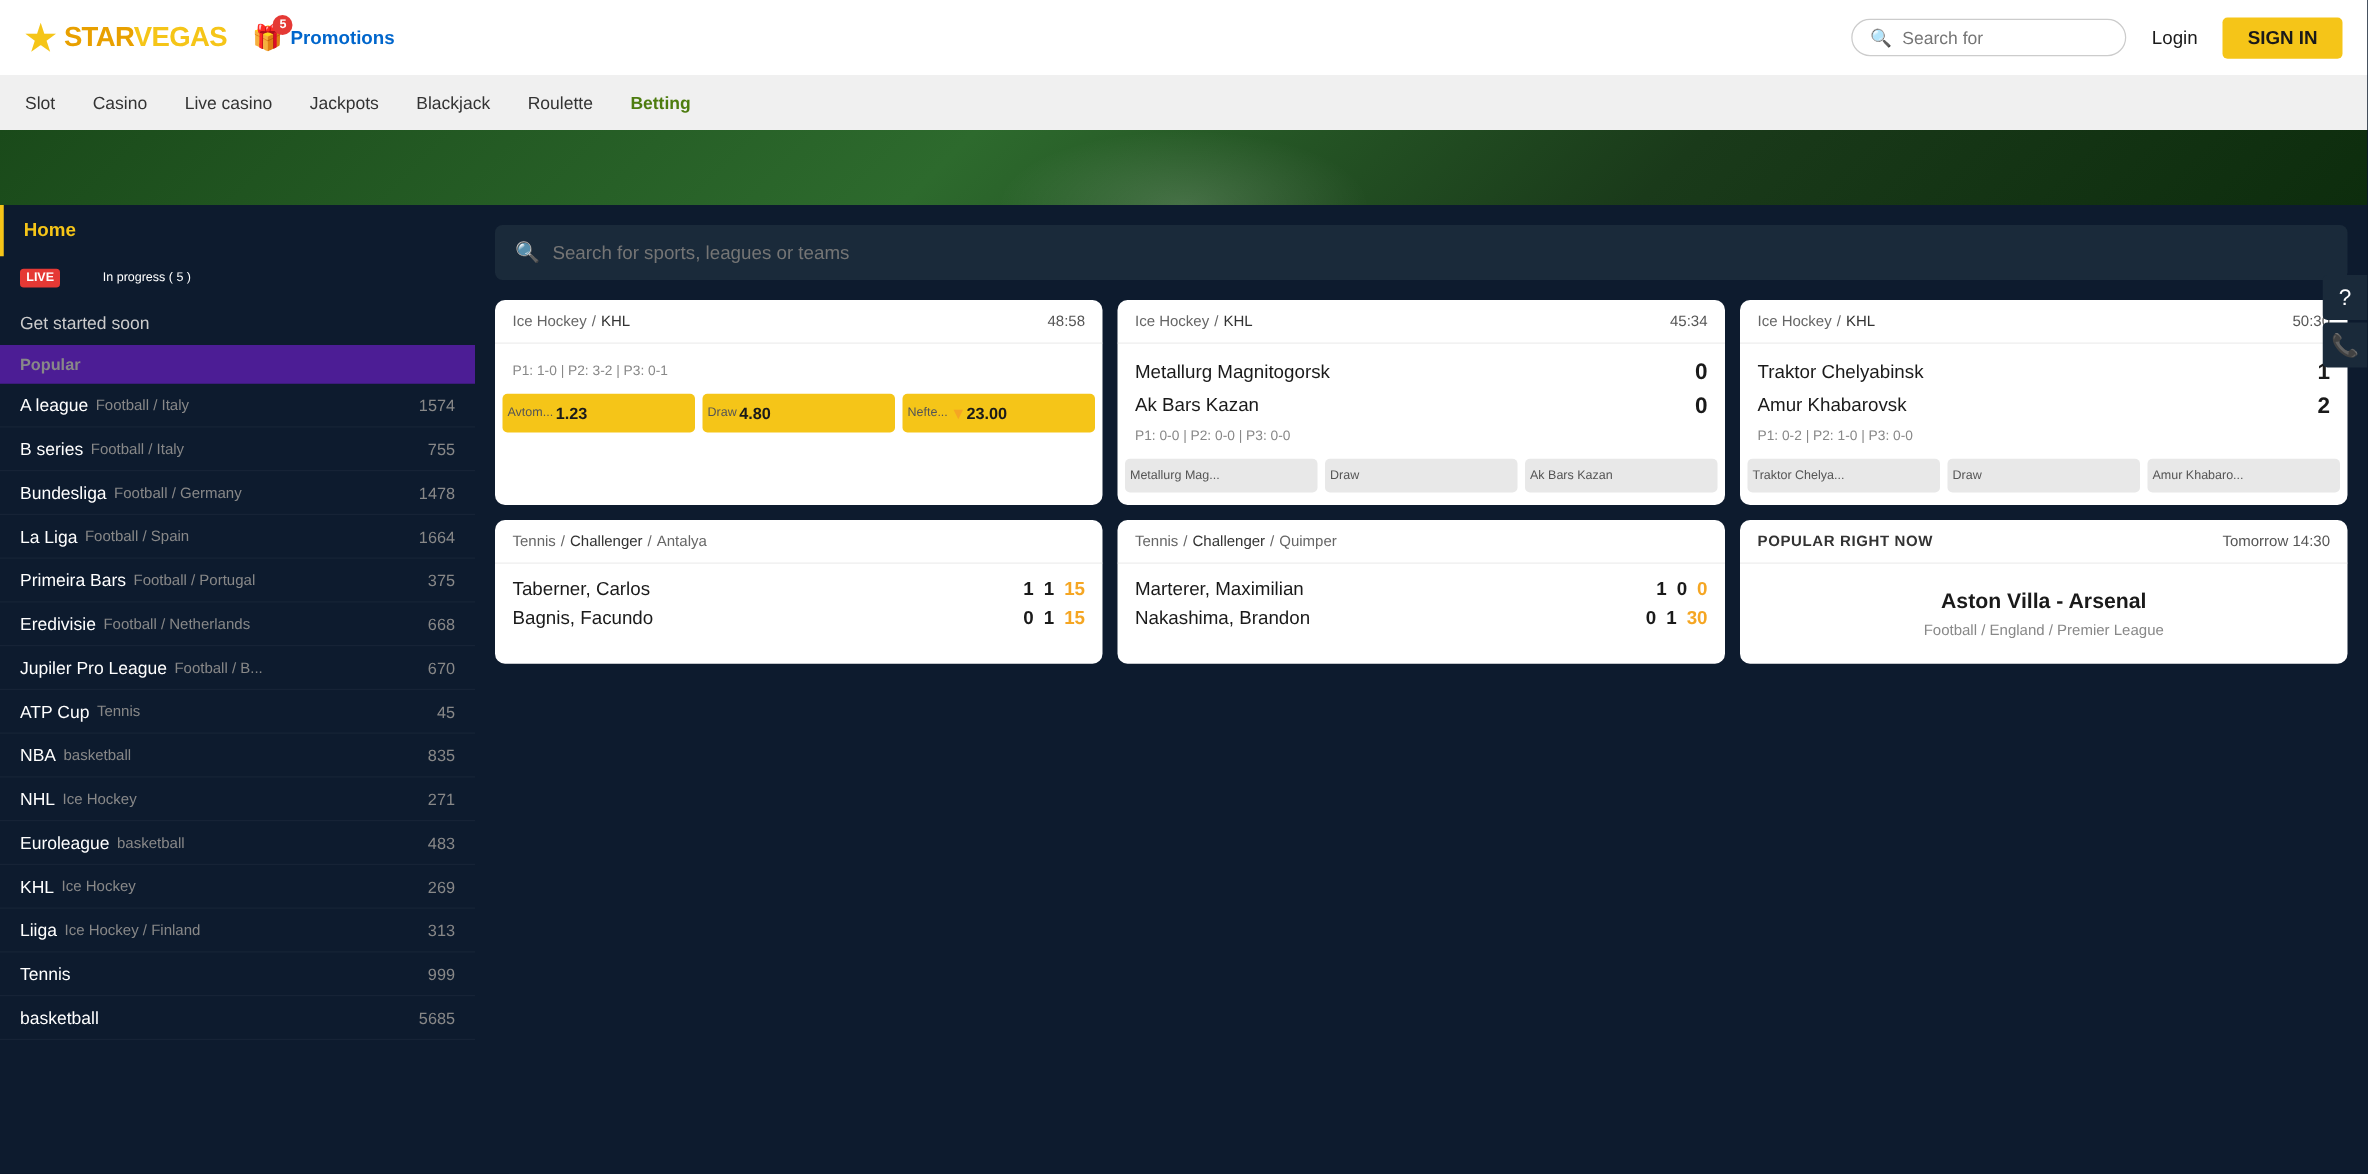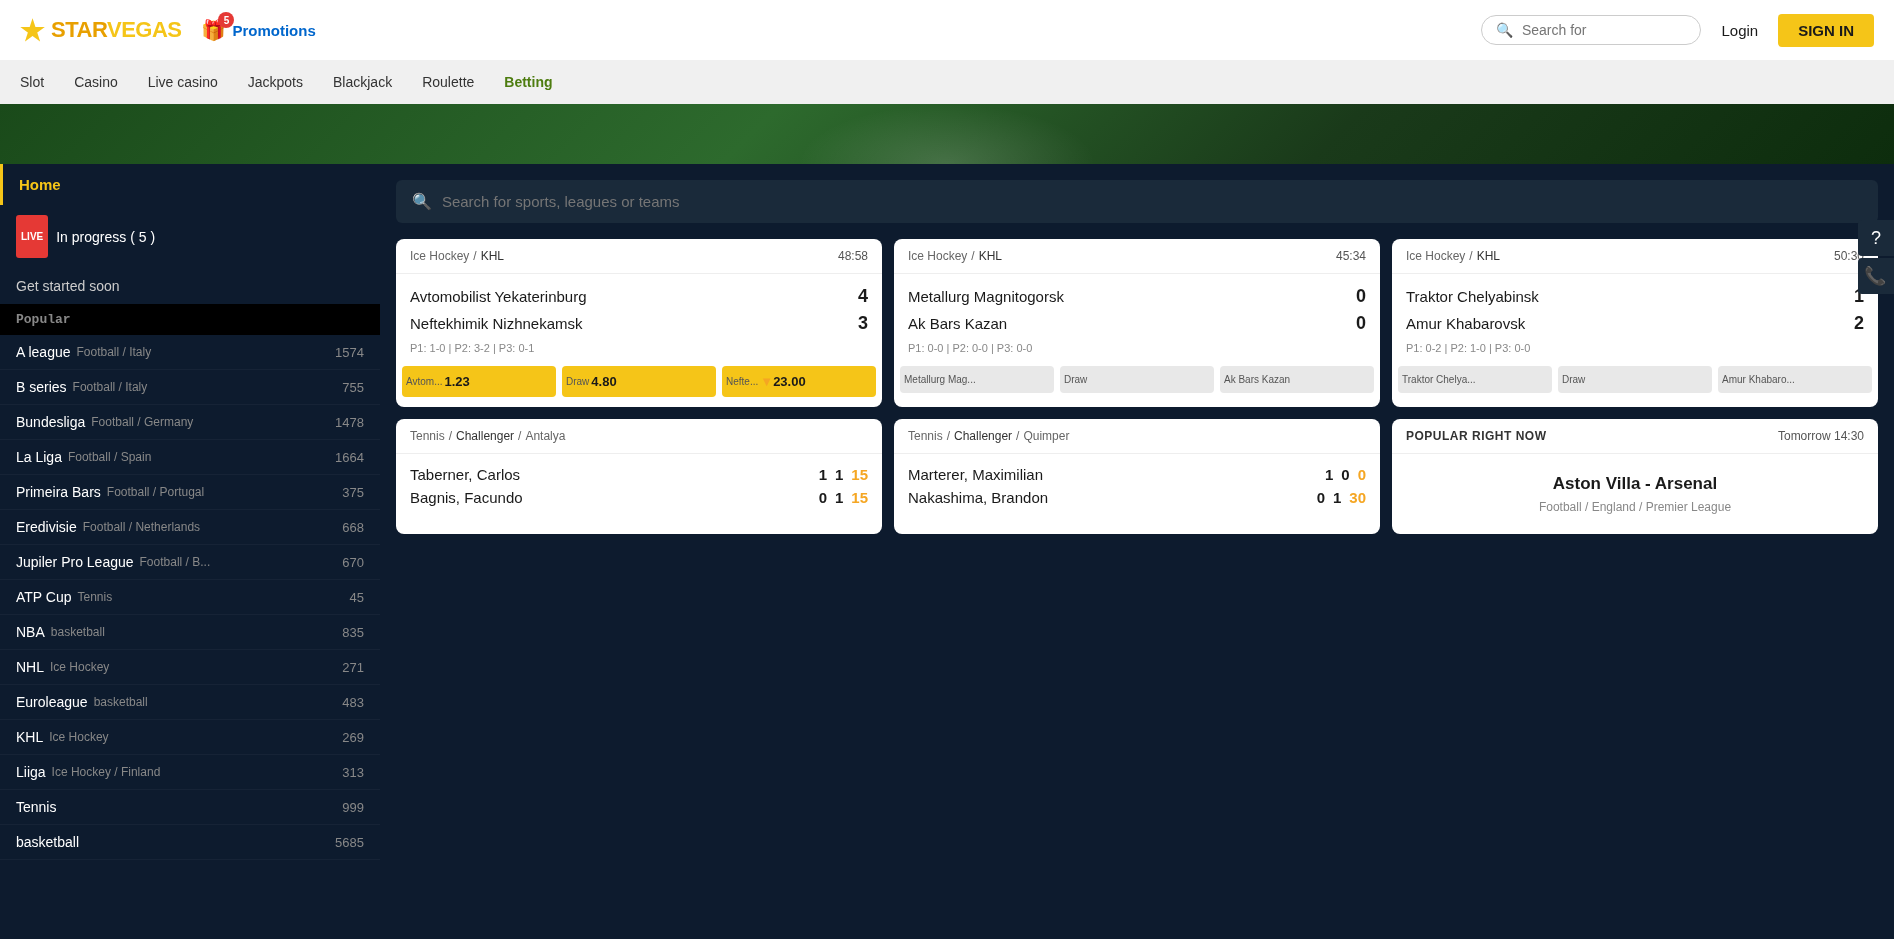--- a/index.html
+++ b/index.html
@@ -153,41 +153,41 @@
       align-items: center;
       gap: 8px;
       padding: 10px 16px;
       cursor: pointer;
     }
     .live-badge {
       background: #e53935;
       color: #fff;
       font-size: 10px;
       font-weight: bold;
-      padding: 16px 5px;
+      padding: 2px 5px;
       border-radius: 3px;
     }
     .sidebar-live-text {
-      font-size: 14px;
+      font-size: 10px;
       color: #fff;
+      margin-left: 26px;
     }
     .sidebar-get-started {
       padding: 10px 16px;
       font-size: 14px;
       color: #ccc;
       cursor: pointer;
     }
     .sidebar-section-header {
-      background: #000000;
+      background: #4c1d95;
       padding: 8px 16px;
       font-size: 13px;
       color: #888;
       font-weight: 600;
       text-transform: none;
-      font-family: Liberation Mono, monospace;
     }
     .sidebar-league-item {
       display: flex;
       align-items: center;
       padding: 9px 16px;
       cursor: pointer;
       border-bottom: 1px solid rgba(255,255,255,0.04);
     }
     .league-name { font-size: 14px; color: #fff; font-weight: 500; }
     .league-sub { font-size: 12px; color: #888; margin-left: 6px; }
@@ -470,30 +470,20 @@
       <div class="match-card">
         <div class="card-header">
           <div class="card-header-left">
             <span>Ice Hockey</span>
             <span> / </span>
             <span class="card-league">KHL</span>
           </div>
           <span class="card-time">48:58</span>
         </div>
         <div class="card-body">
-          <div class="card-teams">
-            <div class="team-row">
-              <span class="team-name">Avtomobilist Yekaterinburg</span>
-              <span class="team-score">4</span>
-            </div>
-            <div class="team-row">
-              <span class="team-name">Neftekhimik Nizhnekamsk</span>
-              <span class="team-score">3</span>
-            </div>
-          </div>
           <div class="card-period">P1: 1-0 | P2: 3-2 | P3: 0-1</div>
         </div>
         <div class="card-odds">
           <button class="odds-btn">
             <span class="odds-label">Avtom...</span>
             <span class="odds-value">1.23</span>
           </button>
           <button class="odds-btn">
             <span class="odds-label">Draw</span>
             <span class="odds-value">4.80</span>

